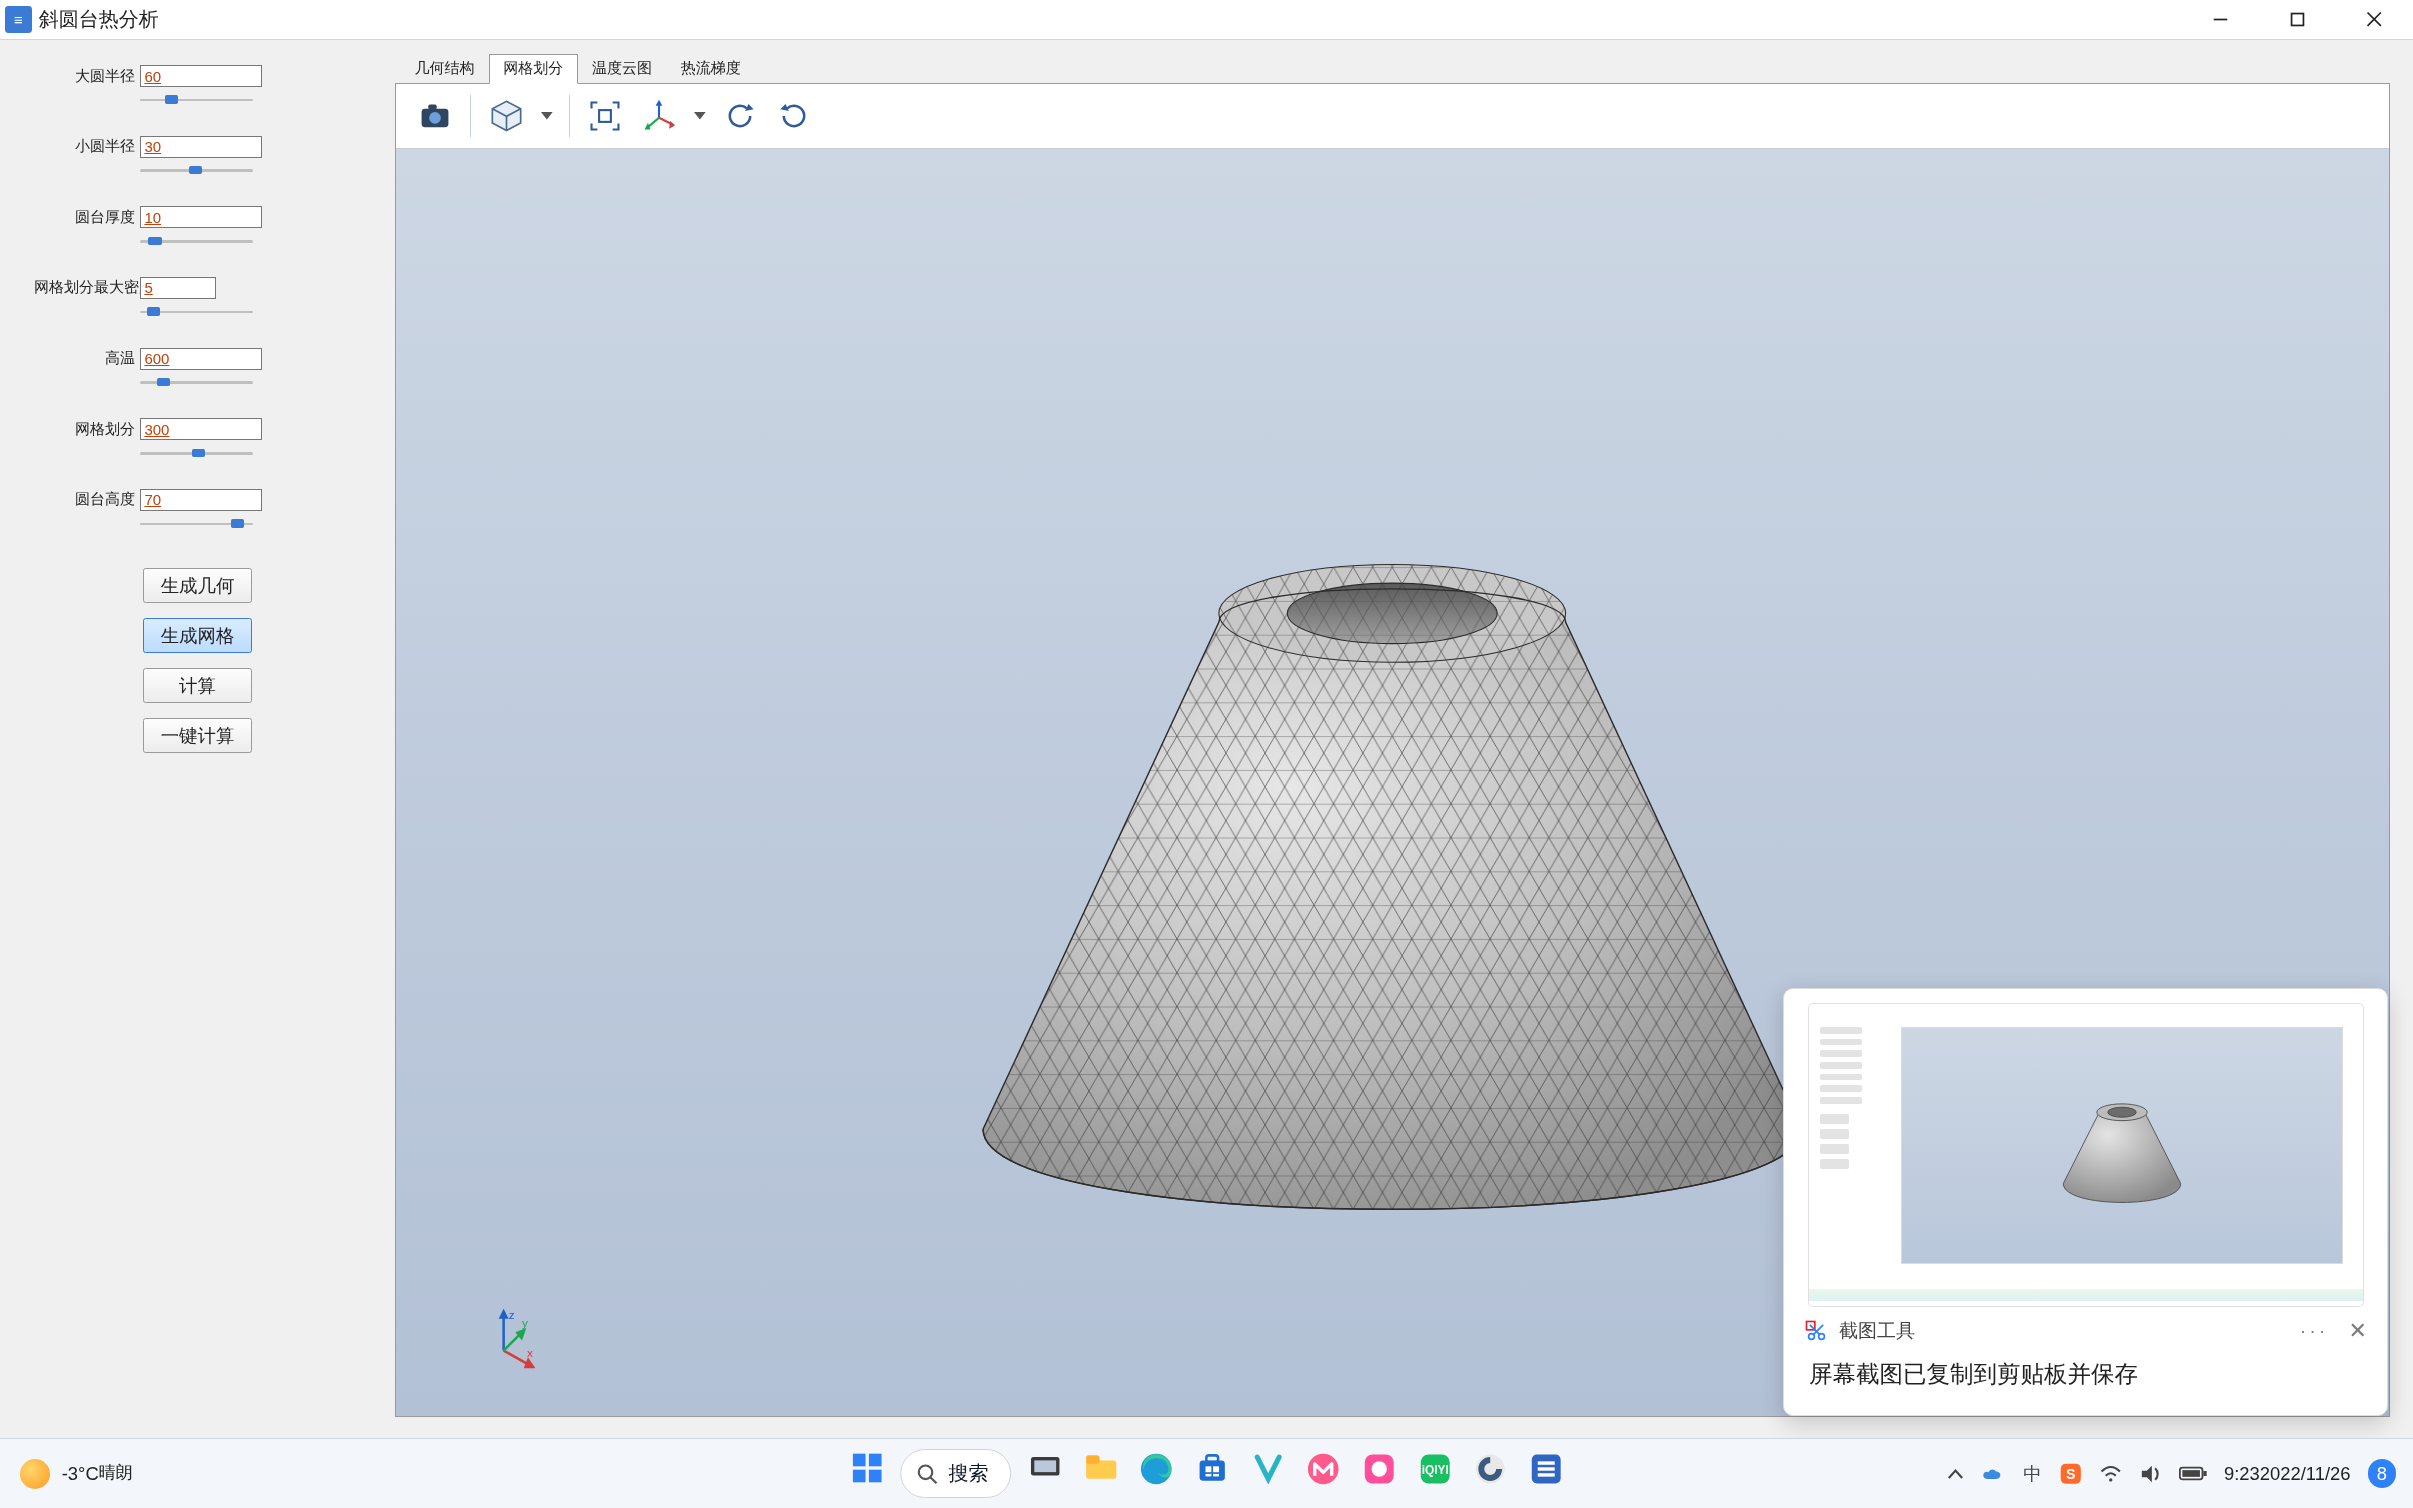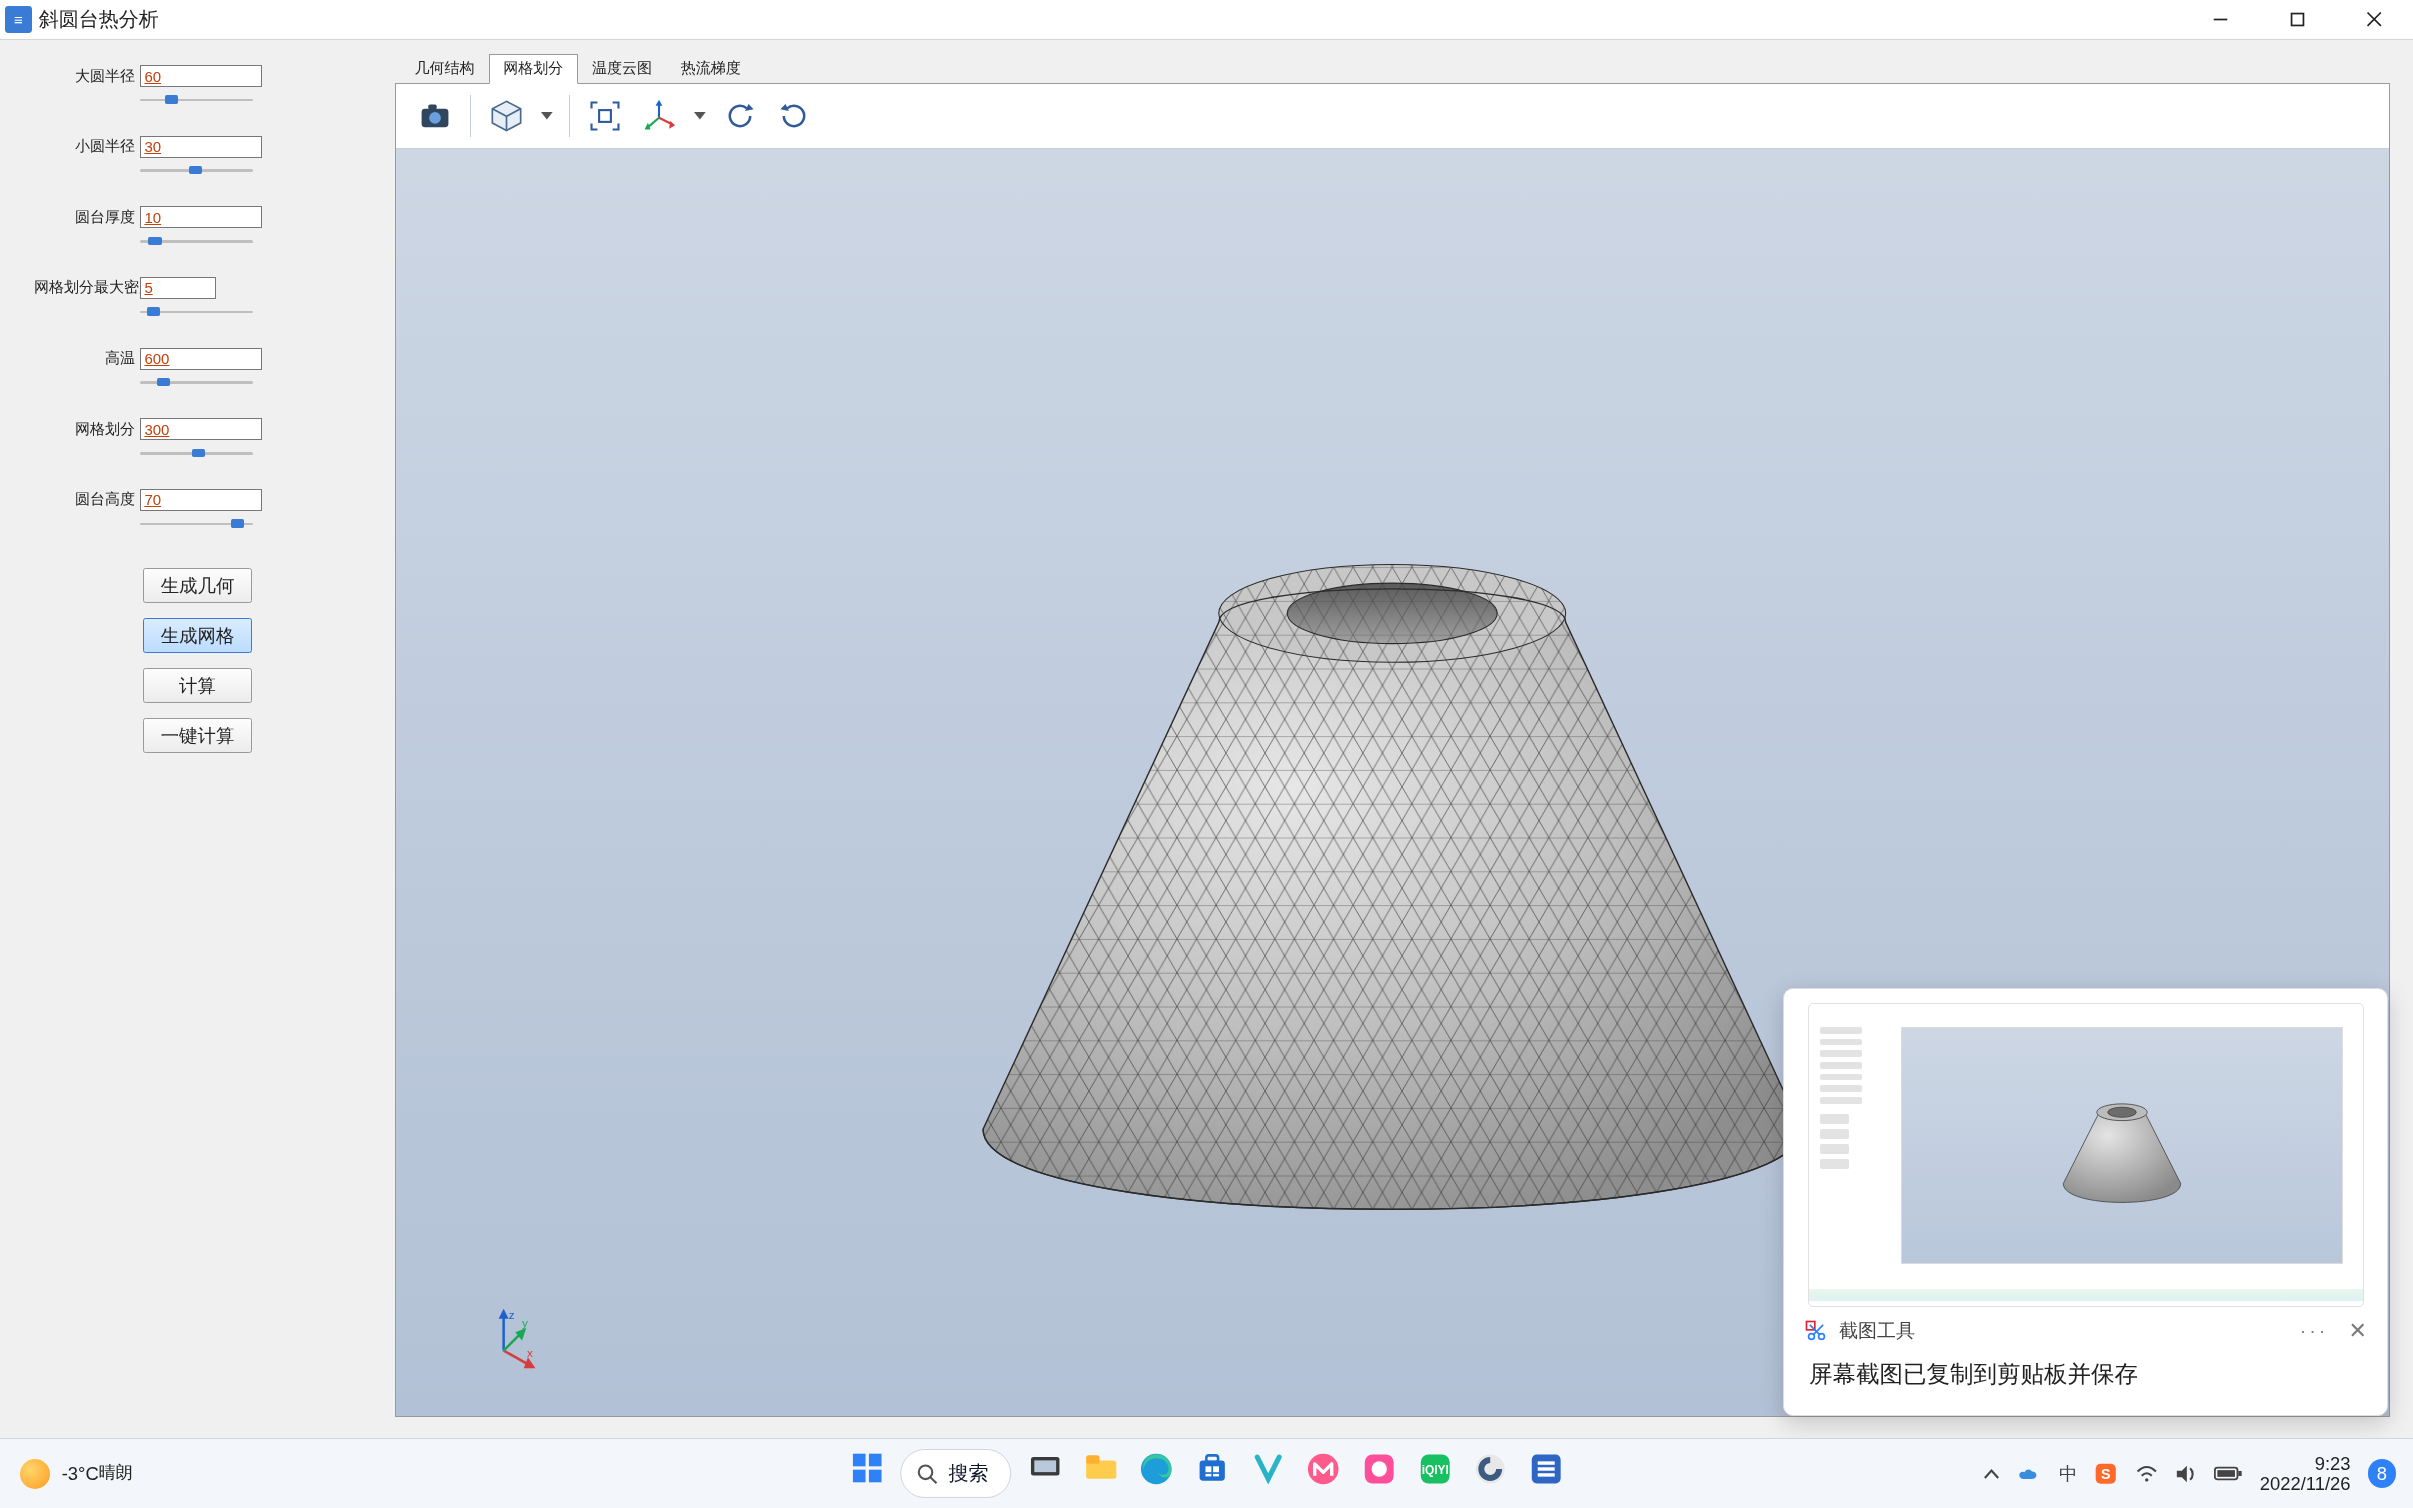--- a/index.html
+++ b/index.html
@@ -208,21 +208,21 @@
   .weather{display:flex;align-items:center;gap:11.7px;margin-left:20px;}
   .weather .sun{width:30px;height:30px;border-radius:50%;background:radial-gradient(circle at 35% 35%,#ffd66c,#ff9a1e);}
   .weather .txt{display:flex;flex-direction:row;line-height:1.05;}
   .weather .txt .t{font-size:18.4px;color:#222;}
   .weather .txt .c{font-size:17px;color:#222;}
   .center-icons{position:absolute;left:50%;transform:translateX(-50%);display:flex;align-items:center;gap:11.7px;}
   .task-icon{width:44px;height:44px;border-radius:8.4px;display:flex;align-items:flex-start;justify-content:center;font-size:23.5px;}
   .search-pill{display:flex;align-items:center;gap:10px;background:#fff;border:0.8px solid #cfd5dd;border-radius:25px;height:47px;padding:0 22px 0 15px;font-size:20px;color:#0f172a;}
   .tray{position:absolute;right:17px;display:flex;align-items:center;gap:17px;}
   .tray .i{font-size:18.4px;color:#444;display:flex;align-items:center;justify-content:center;}
-  .tray .clock{display:flex;flex-direction:column;align-items:flex-end;line-height:1.05;font-size:18.4px;color:#222;}
+  .tray .clock{display:flex;flex-direction:row;align-items:flex-end;line-height:1.05;font-size:18.4px;color:#222;}
   .tray .notif-count{width:28.5px;height:28.5px;border-radius:50%;background:#2f81f7;color:#fff;font-size:18.4px;display:flex;align-items:center;justify-content:center;}
 
 </style>
 </head>
 <body>
 
 <div class="titlebar">
   <div class="app-icon">
       <span>≡</span>
     </div>

